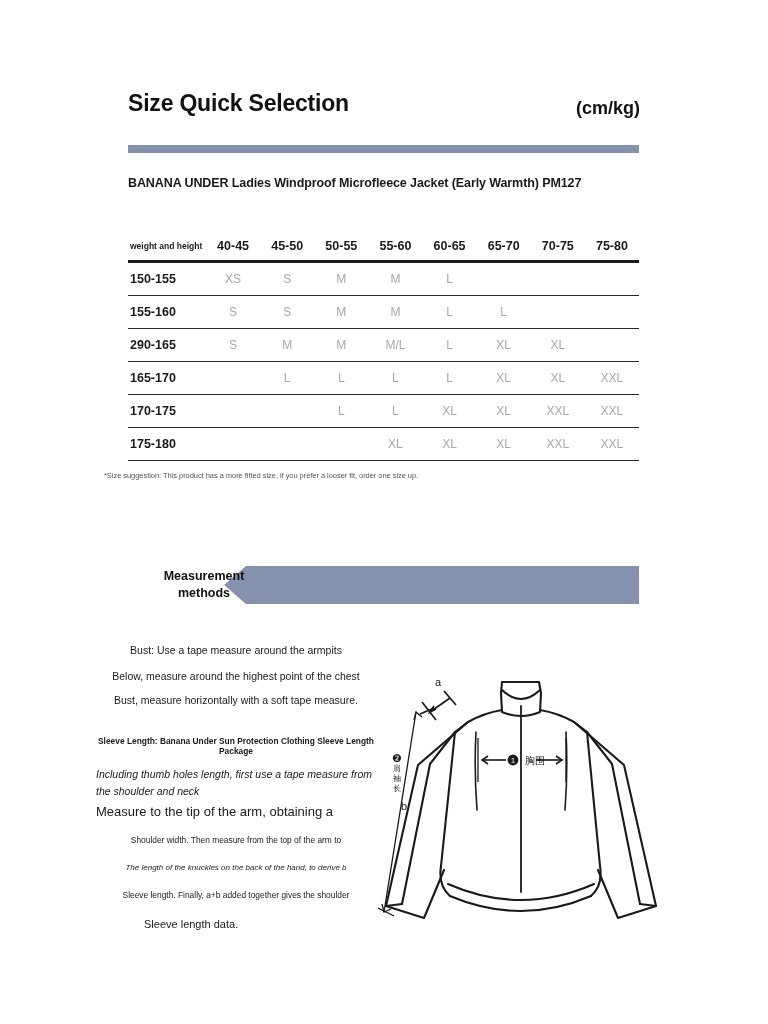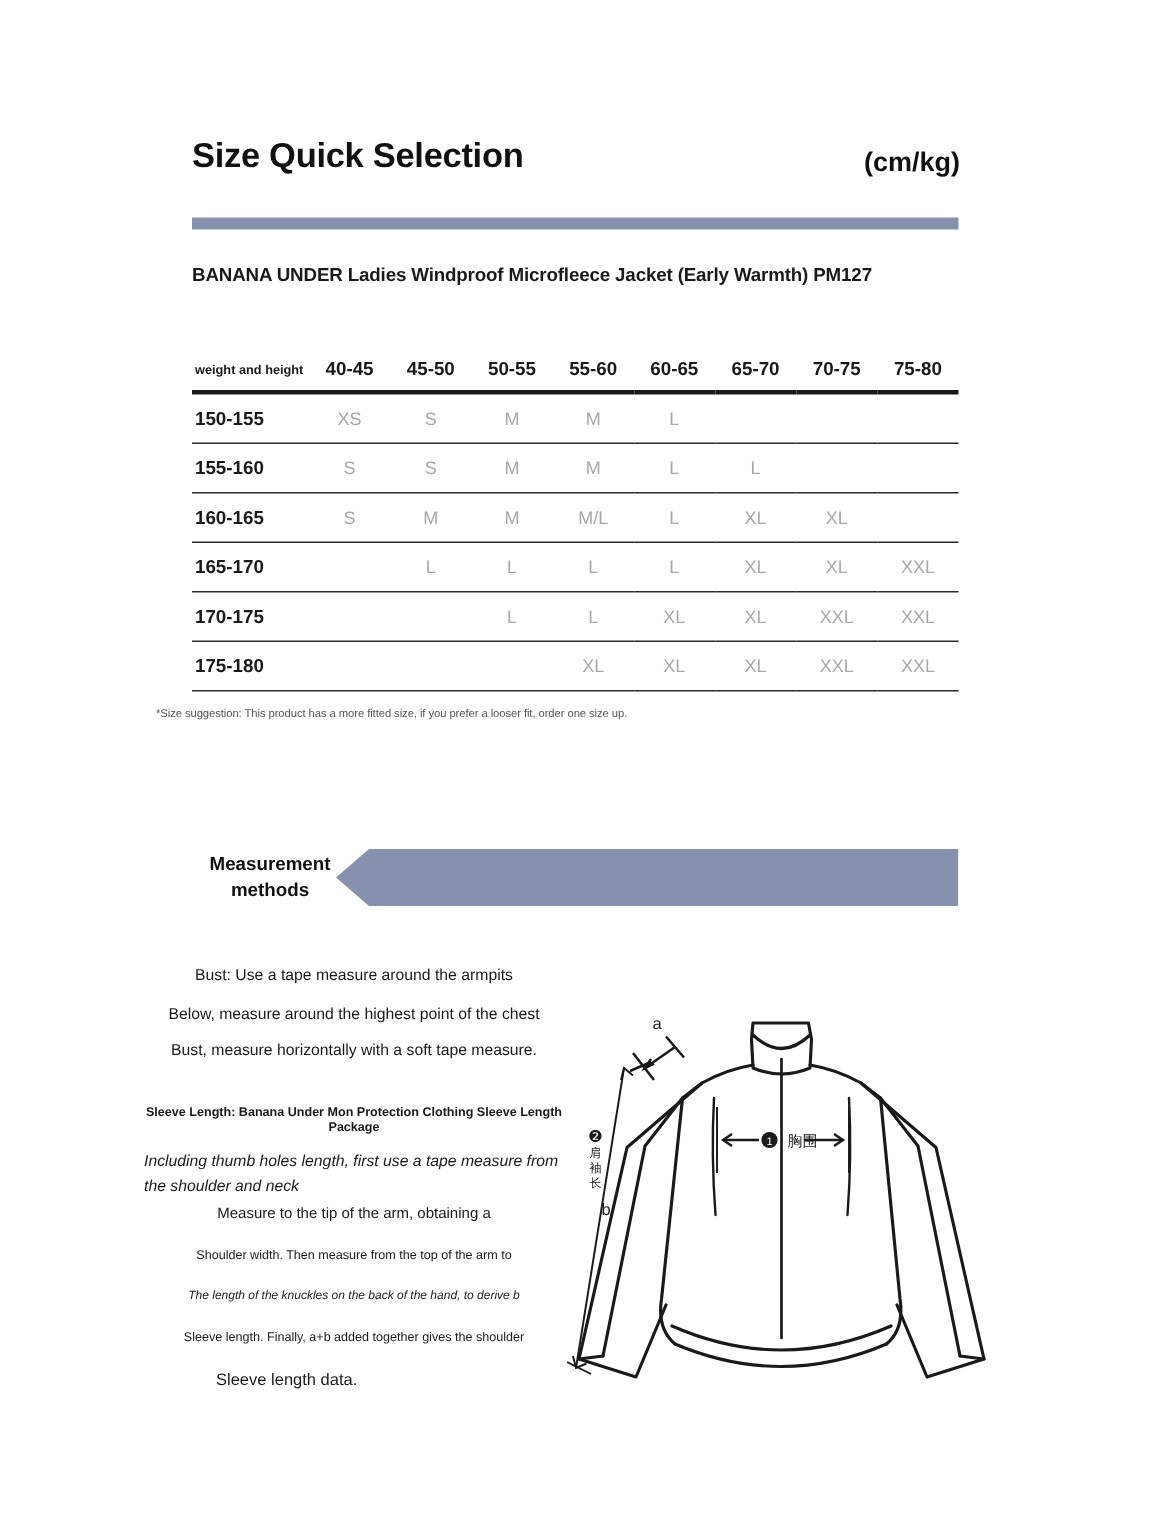--- a/index.html
+++ b/index.html
@@ -123,21 +123,21 @@
     position: absolute;
     left: 96px;
     top: 0;
     width: 415px;
     height: 38px;
     background: #8692ad;
     clip-path: polygon(22px 0, 100% 0, 100% 100%, 22px 100%, 0 50%);
   }
   .banner-label {
     position: absolute;
-    left: 4px;
+    left: 28px;
     top: 2px;
     width: 96px;
     text-align: center;
     font-size: 12.5px;
     font-weight: bold;
     line-height: 17px;
     color: #111;
     z-index: 2;
   }
 
@@ -150,21 +150,21 @@
   }
   .instructions p {
     margin: 0;
     color: #1a1a1a;
   }
   .ins-a  { font-size: 10.5px; text-align: center; margin-bottom: 14px !important; }
   .ins-b  { font-size: 10.5px; text-align: center; margin-bottom: 12px !important; }
   .ins-c  { font-size: 10.5px; text-align: center; margin-bottom: 30px !important; }
   .ins-d  { font-size: 8.4px;  text-align: center; margin-bottom: 10px !important; font-weight: 600; }
   .ins-e  { font-size: 10.5px; text-align: left; line-height: 17px; margin-bottom: 4px !important; font-style: italic; }
-  .ins-f  { font-size: 10px;   text-align: center; margin-bottom: 16px !important; }
+  .ins-f  { font-size: 13px;   margin-bottom: 16px !important; }
   .ins-g  { font-size: 8.4px;  text-align: center; margin-bottom: 18px !important; }
   .ins-h  { font-size: 8px;    text-align: center; margin-bottom: 18px !important; font-style: italic; }
   .ins-i  { font-size: 8.4px;  text-align: center; margin-bottom: 18px !important; }
   .ins-j  { font-size: 11px;   text-align: left; padding-left: 48px; }
 
   
   .diagram {
     position: absolute;
     left: 378px;
     top: 660px;
@@ -234,21 +234,21 @@
       <td>S</td>
       <td>S</td>
       <td>M</td>
       <td>M</td>
       <td>L</td>
       <td>L</td>
       <td></td>
       <td></td>
     </tr>
     <tr>
-      <td class="row-label">160-165</td>
+      <td class="row-label">290-165</td>
       <td>S</td>
       <td>M</td>
       <td>M</td>
       <td>M/L</td>
       <td>L</td>
       <td>XL</td>
       <td>XL</td>
       <td></td>
     </tr>
     <tr>
@@ -294,21 +294,21 @@
   <div class="banner-label">
     <div>Measurement</div>
     <div>methods</div>
   </div>
 </div>
 
 <div class="instructions">
   <p class="ins-a">Bust: Use a tape measure around the armpits</p>
   <p class="ins-b">Below, measure around the highest point of the chest</p>
   <p class="ins-c">Bust, measure horizontally with a soft tape measure.</p>
-  <p class="ins-d">Sleeve Length: Banana Under Mon Protection Clothing Sleeve Length Package</p>
+  <p class="ins-d">Sleeve Length: Banana Under Sun Protection Clothing Sleeve Length Package</p>
   <p class="ins-e">Including thumb holes length, first use a tape measure from the shoulder and neck</p>
   <p class="ins-f">Measure to the tip of the arm, obtaining a</p>
   <p class="ins-g">Shoulder width. Then measure from the top of the arm to</p>
   <p class="ins-h">The length of the knuckles on the back of the hand, to derive b</p>
   <p class="ins-i">Sleeve length. Finally, a+b added together gives the shoulder</p>
   <p class="ins-j">Sleeve length data.</p>
 </div>
 
 <div class="diagram">
   <svg width="285" height="295" viewBox="0 0 285 295">

